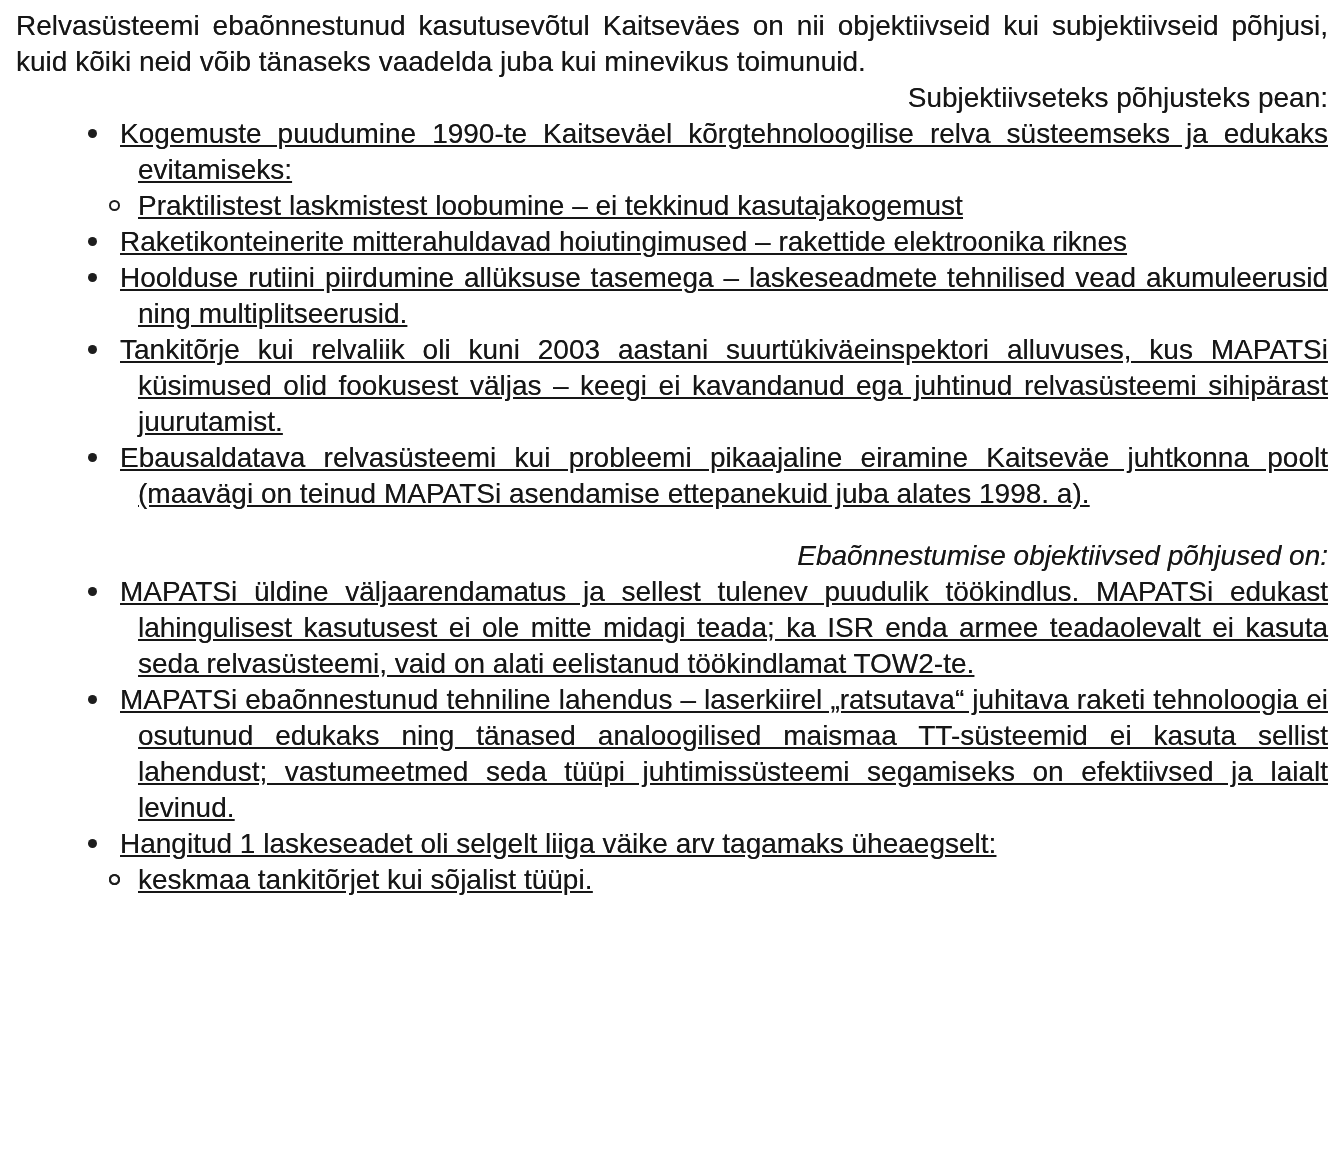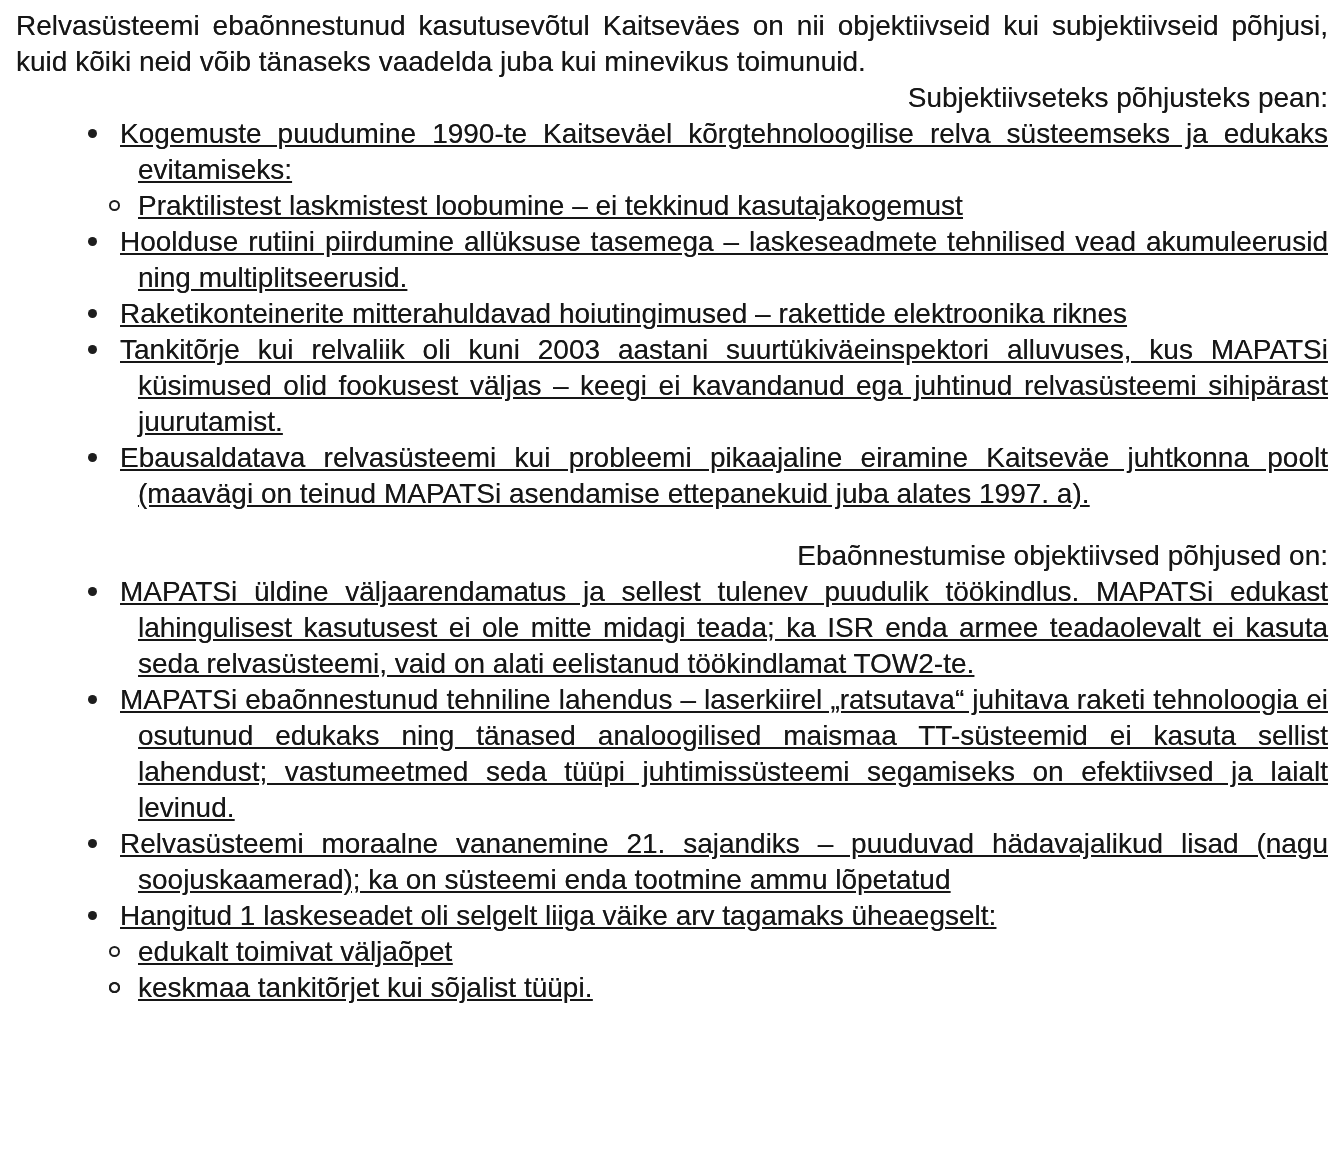--- a/index.html
+++ b/index.html
@@ -62,21 +62,21 @@
     position: absolute;
     left: -29px;
     top: 12px;
     width: 11px;
     height: 11px;
     box-sizing: border-box;
     border: 2px solid #1d1d1d;
     border-radius: 50%;
     background: transparent;
   }
-  .section-gap { margin-top: 26px; }
+  .section-gap { margin-top: 26px; font-style: italic; }
 </style>
 </head>
 <body>
 
 <div class="page">
 
   <p class="p-just">Relvasüsteemi ebaõnnestunud kasutusevõtul Kaitseväes on nii objektiivseid kui subjektiivseid põhjusi, kuid kõiki neid võib tänaseks vaadelda juba kui minevikus toimunuid.</p>
   <p>Subjektiivseteks põhjusteks pean:</p>
 
   <ul class="l1">
@@ -85,59 +85,51 @@
       <span>Kogemuste puudumine 1990-te Kaitseväel kõrgtehnoloogilise relva süsteemseks ja edukaks evitamiseks:</span>
       <ul class="l2">
         <li>
           <span class="ring"></span>
           <span>Praktilistest laskmistest loobumine – ei tekkinud kasutajakogemust</span>
         </li>
       </ul>
     </li>
     <li>
       <span class="dot"></span>
-      <span>Hoolduse rutiini piirdumine allüksuse tasemega – laskeseadmete tehnilised vead akumuleerusid ning multiplitseerusid.</span>
+      <span>Raketikonteinerite mitterahuldavad hoiutingimused – rakettide elektroonika riknes</span>
     </li>
     <li>
       <span class="dot"></span>
-      <span>Raketikonteinerite mitterahuldavad hoiutingimused – rakettide elektroonika riknes</span>
+      <span>Hoolduse rutiini piirdumine allüksuse tasemega – laskeseadmete tehnilised vead akumuleerusid ning multiplitseerusid.</span>
     </li>
     <li>
       <span class="dot"></span>
       <span>Tankitõrje kui relvaliik oli kuni 2003 aastani suurtükiväeinspektori alluvuses, kus MAPATSi küsimused olid fookusest väljas – keegi ei kavandanud ega juhtinud relvasüsteemi sihipärast juurutamist.</span>
     </li>
     <li>
       <span class="dot"></span>
-      <span>Ebausaldatava relvasüsteemi kui probleemi pikaajaline eiramine Kaitseväe juhtkonna poolt (maavägi on teinud MAPATSi asendamise ettepanekuid juba alates 1997. a).</span>
+      <span>Ebausaldatava relvasüsteemi kui probleemi pikaajaline eiramine Kaitseväe juhtkonna poolt (maavägi on teinud MAPATSi asendamise ettepanekuid juba alates 1998. a).</span>
     </li>
   </ul>
 
   <p class="section-gap">Ebaõnnestumise objektiivsed põhjused on:</p>
 
   <ul class="l1">
     <li>
       <span class="dot"></span>
       <span>MAPATSi üldine väljaarendamatus ja sellest tulenev puudulik töökindlus. MAPATSi edukast lahingulisest kasutusest ei ole mitte midagi teada; ka ISR enda armee teadaolevalt ei kasuta seda relvasüsteemi, vaid on alati eelistanud töökindlamat TOW2-te.</span>
     </li>
     <li>
       <span class="dot"></span>
       <span>MAPATSi ebaõnnestunud tehniline lahendus – laserkiirel „ratsutava“ juhitava raketi tehnoloogia ei osutunud edukaks ning tänased analoogilised maismaa TT-süsteemid ei kasuta sellist lahendust; vastumeetmed seda tüüpi juhtimissüsteemi segamiseks on efektiivsed ja laialt levinud.</span>
     </li>
     <li>
       <span class="dot"></span>
-      <span>Relvasüsteemi moraalne vananemine 21. sajandiks – puuduvad hädavajalikud lisad (nagu soojuskaamerad); ka on süsteemi enda tootmine ammu lõpetatud</span>
-    </li>
-    <li>
-      <span class="dot"></span>
       <span>Hangitud 1 laskeseadet oli selgelt liiga väike arv tagamaks üheaegselt:</span>
       <ul class="l2">
-        <li>
-          <span class="ring"></span>
-          <span>edukalt toimivat väljaõpet</span>
-        </li>
         <li>
           <span class="ring"></span>
         </li>
         <li>
           <span class="ring"></span>
           <span>keskmaa tankitõrjet kui sõjalist tüüpi.</span>
         </li>
       </ul>
     </li>
   </ul>

